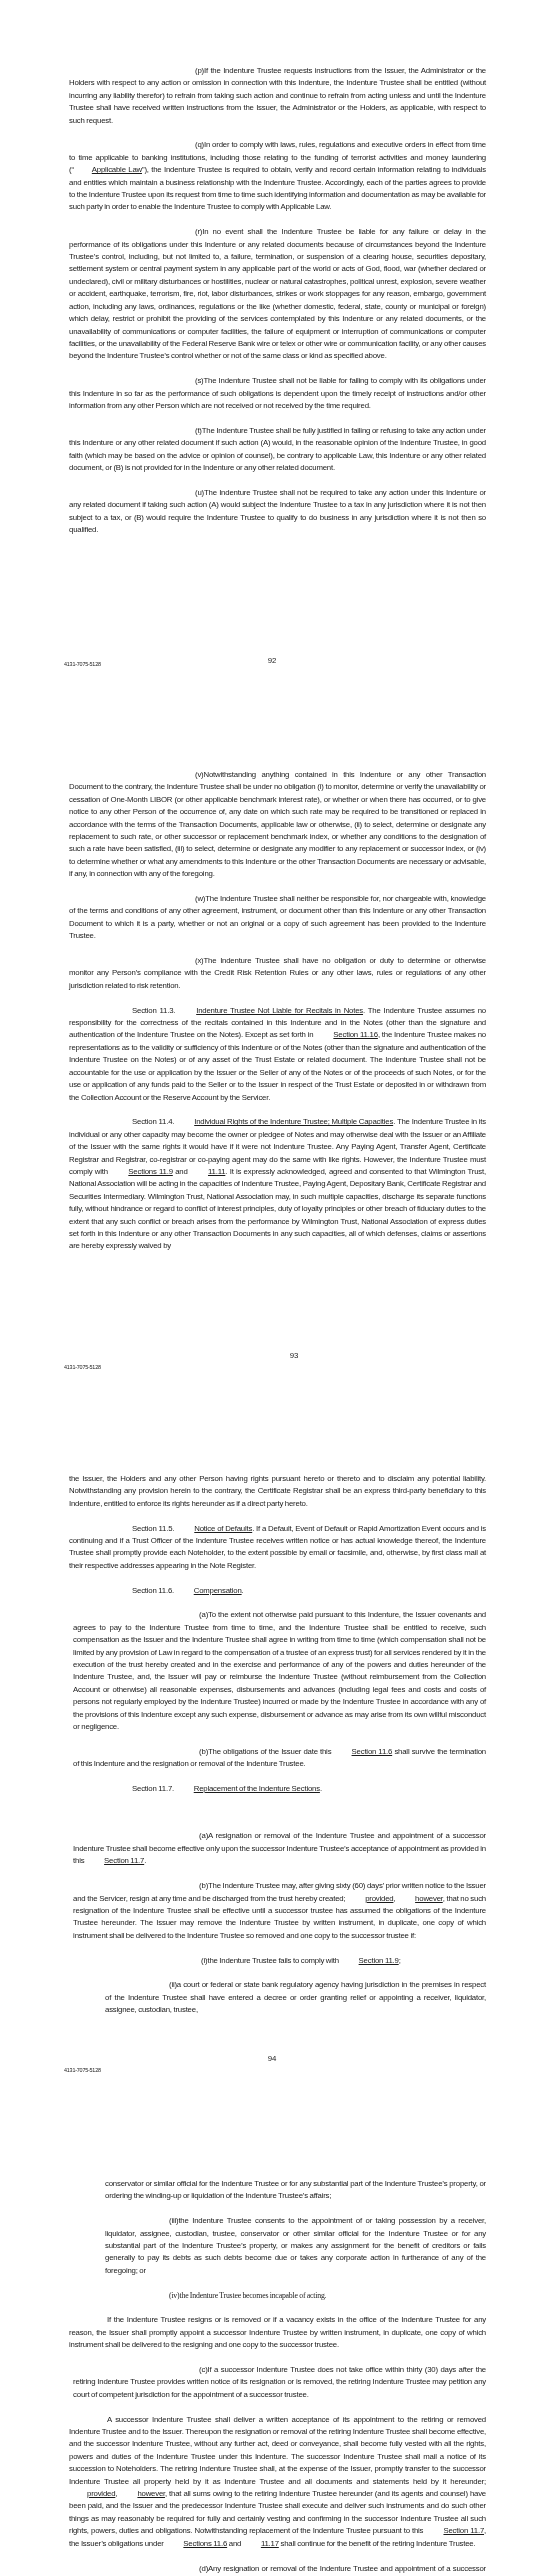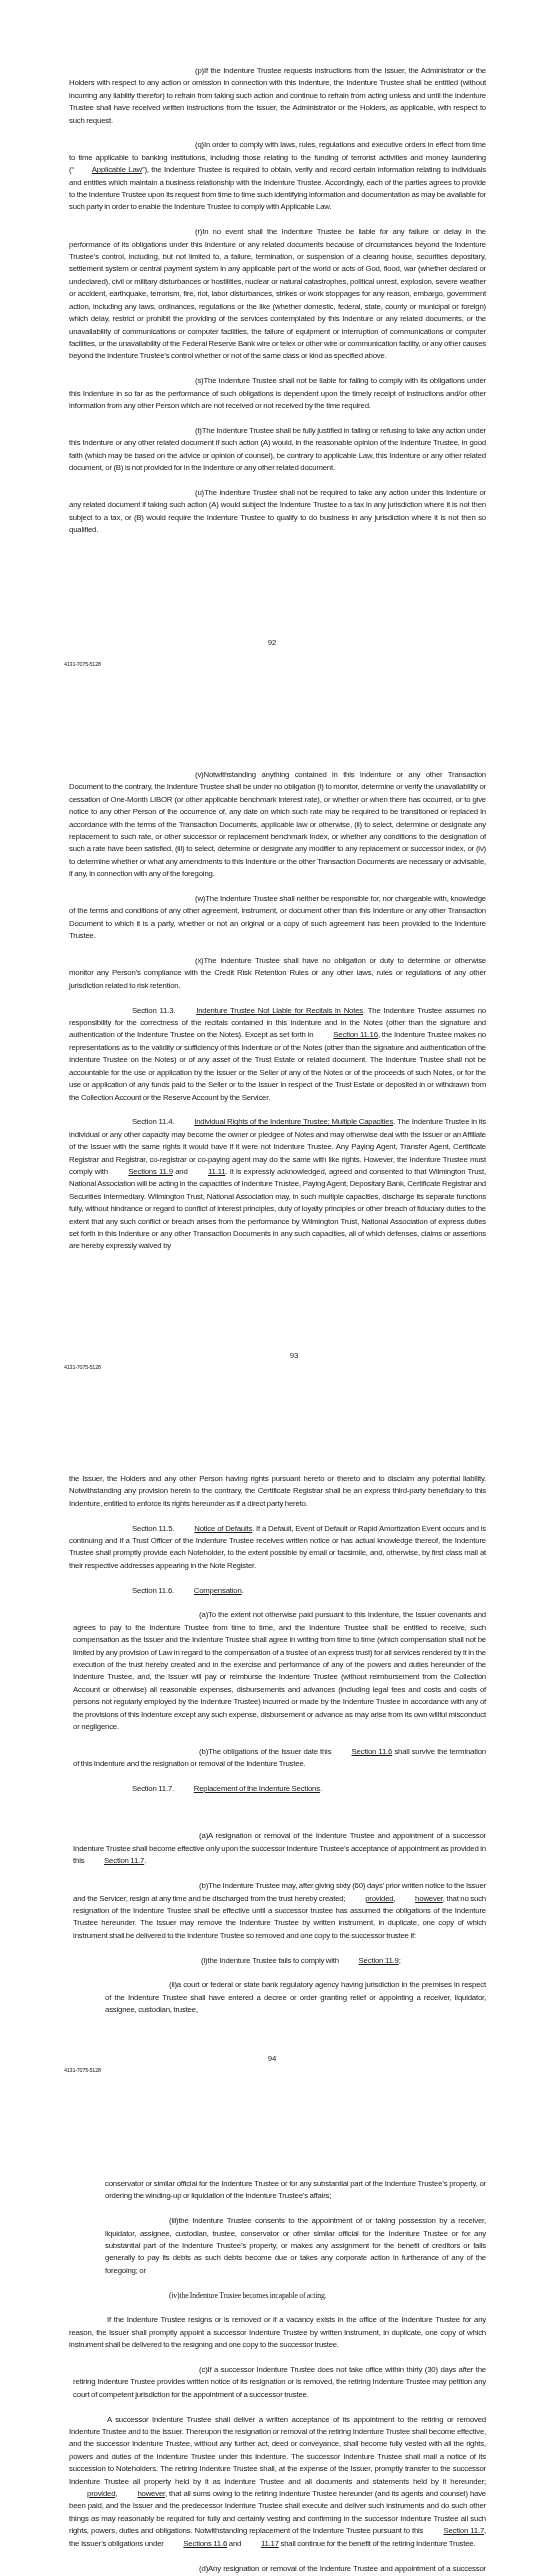--- a/index.html
+++ b/index.html
@@ -46,21 +46,21 @@
 </head>
 <body>
 
 <div class="page" style="height:703px; padding-top:65px;">
   <p class="para indent1"><span class="label">(p)</span><span>If the Indenture Trustee requests instructions from the Issuer, the Administrator or the Holders with respect to any action or omission in connection with this Indenture, the Indenture Trustee shall be entitled (without incurring any liability therefor) to refrain from taking such action and continue to refrain from acting unless and until the Indenture Trustee shall have received written instructions from the Issuer, the Administrator or the Holders, as applicable, with respect to such request.</span></p>
   <p class="para indent1"><span class="label">(q)</span><span>In order to comply with laws, rules, regulations and executive orders in effect from time to time applicable to banking institutions, including those relating to the funding of terrorist activities and money laundering (“</span><u>Applicable Law</u><span>”), the Indenture Trustee is required to obtain, verify and record certain information relating to individuals and entities which maintain a business relationship with the Indenture Trustee.  Accordingly, each of the parties agrees to provide to the Indenture Trustee upon its request from time to time such identifying information and documentation as may be available for such party in order to enable the Indenture Trustee to comply with Applicable Law.</span></p>
   <p class="para indent1"><span class="label">(r)</span><span>In no event shall the Indenture Trustee be liable for any failure or delay in the performance of its obligations under this Indenture or any related documents because of circumstances beyond the Indenture Trustee’s control, including, but not limited to, a failure, termination, or suspension of a clearing house, securities depositary, settlement system or central payment system in any applicable part of the world or acts of God, flood, war (whether declared or undeclared), civil or military disturbances or hostilities, nuclear or natural catastrophes, political unrest, explosion, severe weather or accident, earthquake, terrorism, fire, riot, labor disturbances, strikes or work stoppages for any reason, embargo, government action, including any laws, ordinances, regulations or the like (whether domestic, federal, state, county or municipal or foreign) which delay, restrict or prohibit the providing of the services contemplated by this Indenture or any related documents, or the unavailability of communications or computer facilities, the failure of equipment or interruption of communications or computer facilities, or the unavailability of the Federal Reserve Bank wire or telex or other wire or communication facility, or any other causes beyond the Indenture Trustee’s control whether or not of the same class or kind as specified above.</span></p>
   <p class="para indent1"><span class="label">(s)</span><span>The Indenture Trustee shall not be liable for failing to comply with its obligations under this Indenture in so far as the performance of such obligations is dependent upon the timely receipt of instructions and/or other information from any other Person which are not received or not received by the time required.</span></p>
   <p class="para indent1"><span class="label">(t)</span><span>The Indenture Trustee shall be fully justified in failing or refusing to take any action under this Indenture or any other related document if such action (A) would, in the reasonable opinion of the Indenture Trustee, in good faith (which may be based on the advice or opinion of counsel), be contrary to applicable Law, this Indenture or any other related document, or (B) is not provided for in the Indenture or any other related document.</span></p>
   <p class="para indent1"><span class="label">(u)</span><span>The Indenture Trustee shall not be required to take any action under this Indenture or any related document if taking such action (A) would subject the Indenture Trustee to a tax in any jurisdiction where it is not then subject to a tax, or (B) would require the Indenture Trustee to qualify to do business in any jurisdiction where it is not then so qualified.</span></p>
-  <p class="page-num" style="top:638px;">92</p>
+  <p class="page-num" style="top:656px;">92</p>
   <p class="doc-id" style="top:661px;">4131-7075-5128</p>
 </div>
 
 <div class="page" style="height:703px; padding-top:66px;">
   <p class="para indent1"><span class="label">(v)</span><span>Notwithstanding anything contained in this Indenture or any other Transaction Document to the contrary, the Indenture Trustee shall be under no obligation (i) to monitor, determine or verify the unavailability or cessation of One-Month LIBOR (or other applicable benchmark interest rate), or whether or when there has occurred, or to give notice to any other Person of the occurrence of, any date on which such rate may be required to be transitioned or replaced in accordance with the terms of the Transaction Documents, applicable law or otherwise, (ii) to select, determine or designate any replacement to such rate, or other successor or replacement benchmark index, or whether any conditions to the designation of such a rate have been satisfied, (iii) to select, determine or designate any modifier to any replacement or successor index, or (iv) to determine whether or what any amendments to this Indenture or the other Transaction Documents are necessary or advisable, if any, in connection with any of the foregoing.</span></p>
   <p class="para indent1"><span class="label">(w)</span><span>The Indenture Trustee shall neither be responsible for, nor chargeable with, knowledge of the terms and conditions of any other agreement, instrument, or document other than this Indenture or any other Transaction Document to which it is a party, whether or not an original or a copy of such agreement has been provided to the Indenture Trustee.</span></p>
   <p class="para indent1"><span class="label">(x)</span><span>The Indenture Trustee shall have no obligation or duty to determine or otherwise monitor any Person’s compliance with the Credit Risk Retention Rules or any other laws, rules or regulations of any other jurisdiction related to risk retention.</span></p>
   <p class="para indent-sec" style="padding-left:0;"><span>Section 11.3.</span> <u>Indenture Trustee Not Liable for Recitals in Notes</u>.<span>  The Indenture Trustee assumes no responsibility for the correctness of the recitals contained in this Indenture and in the Notes (other than the signature and authentication of the Indenture Trustee on the Notes).  Except as set forth in </span><u>Section 11.16</u><span>, the Indenture Trustee makes no representations as to the validity or sufficiency of this Indenture or of the Notes (other than the signature and authentication of the Indenture Trustee on the Notes) or of any asset of the Trust Estate or related document.  The Indenture Trustee shall not be accountable for the use or application by the Issuer or the Seller of any of the Notes or of the proceeds of such Notes, or for the use or application of any funds paid to the Seller or to the Issuer in respect of the Trust Estate or deposited in or withdrawn from the Collection Account or the Reserve Account by the Servicer.</span></p>
   <p class="para indent-sec"><span>Section 11.4.</span> <u>Individual Rights of the Indenture Trustee; Multiple Capacities</u>.<span>  The Indenture Trustee in its individual or any other capacity may become the owner or pledgee of Notes and may otherwise deal with the Issuer or an Affiliate of the Issuer with the same rights it would have if it were not Indenture Trustee.  Any Paying Agent, Transfer Agent, Certificate Registrar and Registrar, co-registrar or co-paying agent may do the same with like rights.  However, the Indenture Trustee must comply with </span><u>Sections 11.9</u><span> and </span><u>11.11</u><span>.  It is expressly acknowledged, agreed and consented to that Wilmington Trust, National Association will be acting in the capacities of Indenture Trustee, Paying Agent, Depositary Bank, Certificate Registrar and Securities Intermediary. Wilmington Trust, National Association may, in such multiple capacities, discharge its separate functions fully, without hindrance or regard to conflict of interest principles, duty of loyalty principles or other breach of fiduciary duties to the extent that any such conflict or breach arises from the performance by Wilmington Trust, National Association of express duties set forth in this Indenture or any other Transaction Documents in any such capacities, all of which defenses, claims or assertions are hereby expressly waived by</span></p>
   <p class="page-num" style="top:648px;padding-left:44px;">93</p>

